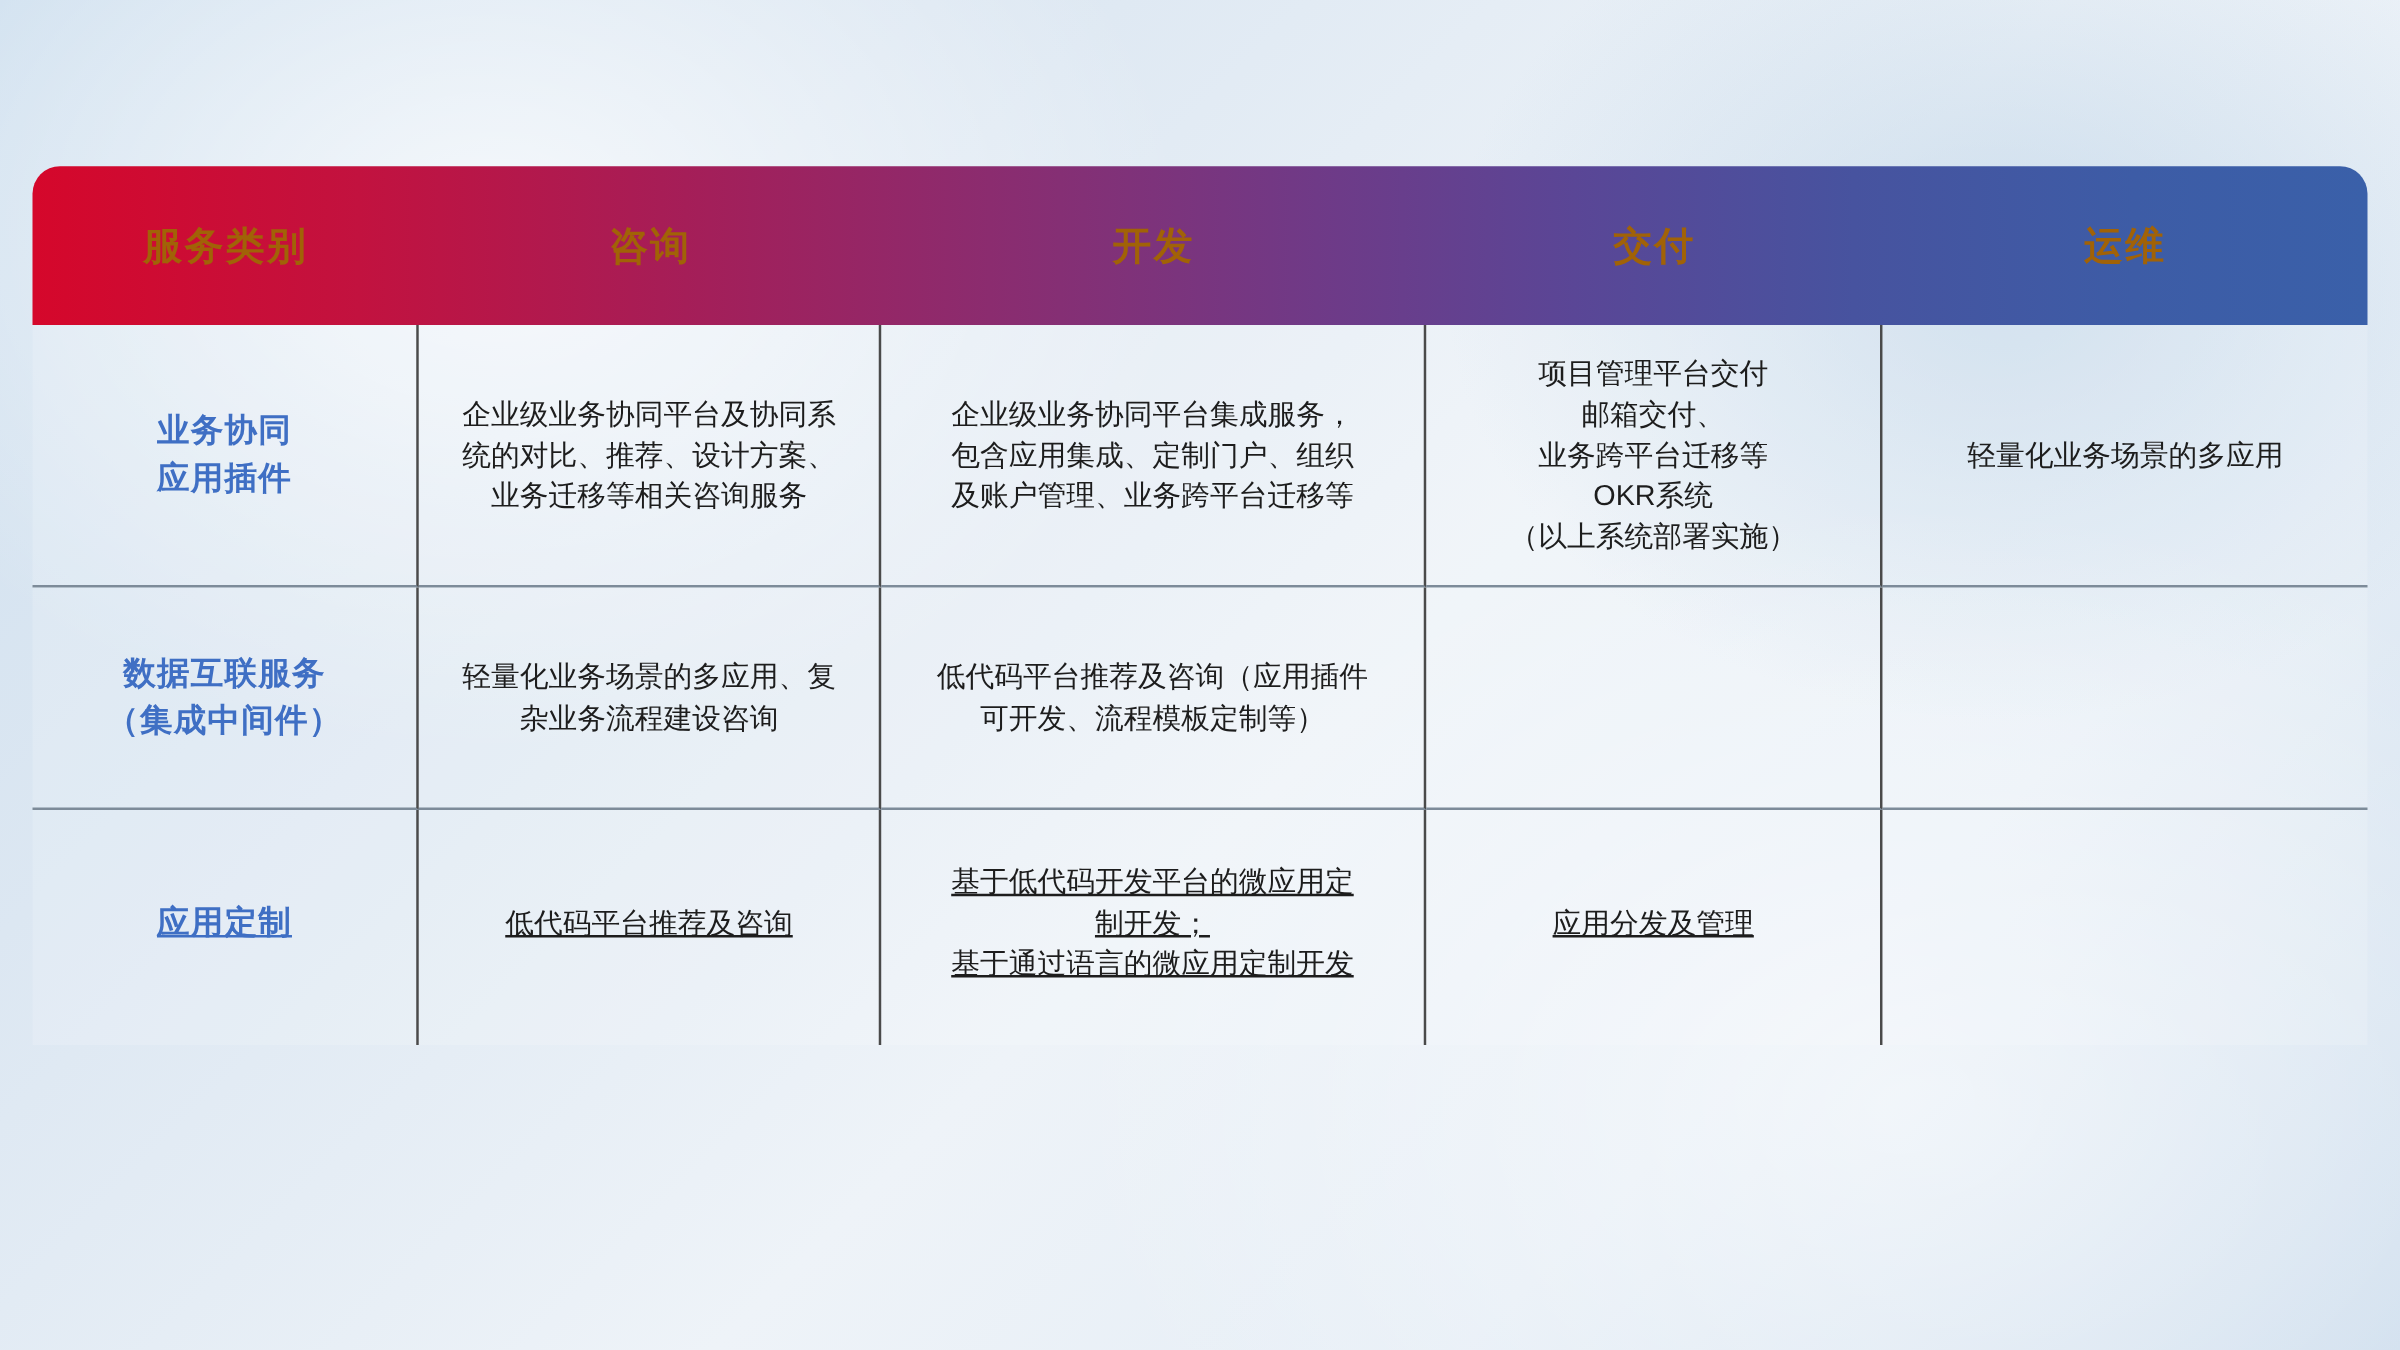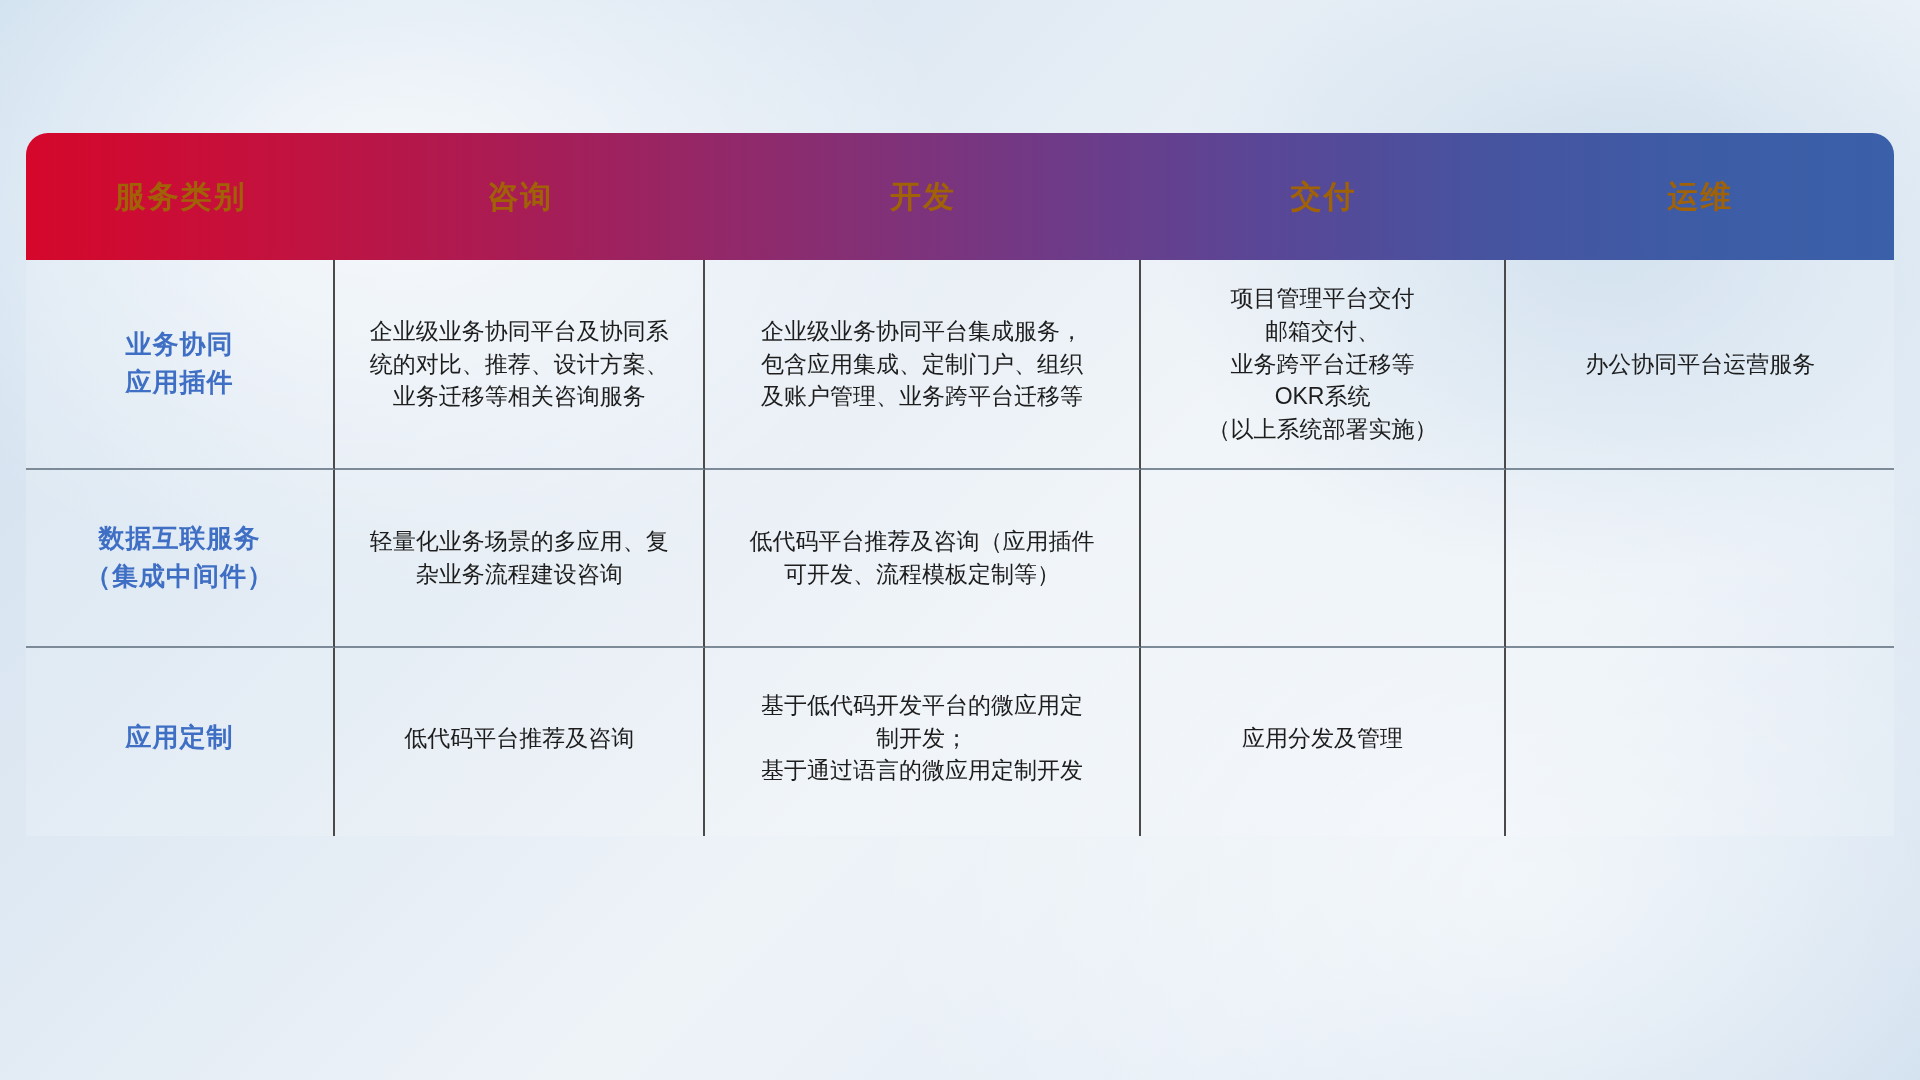--- a/index.html
+++ b/index.html
@@ -102,20 +102,21 @@
   }
   tbody tr td:last-child {
     border-right: none;
   }
   tbody tr:last-child td {
     border-bottom: none;
   }
   tbody tr:last-child td.cat-cell,
   tbody tr:last-child td {
     padding-bottom: 26px;
+    text-decoration: underline;
   }
 
   td.cat-cell {
     color: #3f6fc4;
     font-weight: bold;
     font-size: 26px;
     letter-spacing: 1px;
     border-right: 2px solid #4a4a4a;
     line-height: 1.45;
   }
@@ -184,21 +185,21 @@
           <span class="cell-line">及账户管理、业务跨平台迁移等</span>
         </td>
         <td>
           <span class="cell-line">项目管理平台交付</span>
           <span class="cell-line">邮箱交付、</span>
           <span class="cell-line">业务跨平台迁移等</span>
           <span class="cell-line">OKR系统</span>
           <span class="cell-line">（以上系统部署实施）</span>
         </td>
         <td>
-          <span class="cell-line">办公协同平台运营服务</span>
+          <span class="cell-line">轻量化业务场景的多应用</span>
         </td>
       </tr>
 
       <tr class="row-2">
         <td class="cat-cell">
           <span class="cell-line">数据互联服务</span>
           <span class="cell-line">（集成中间件）</span>
         </td>
         <td>
           <span class="cell-line">轻量化业务场景的多应用、复</span>

